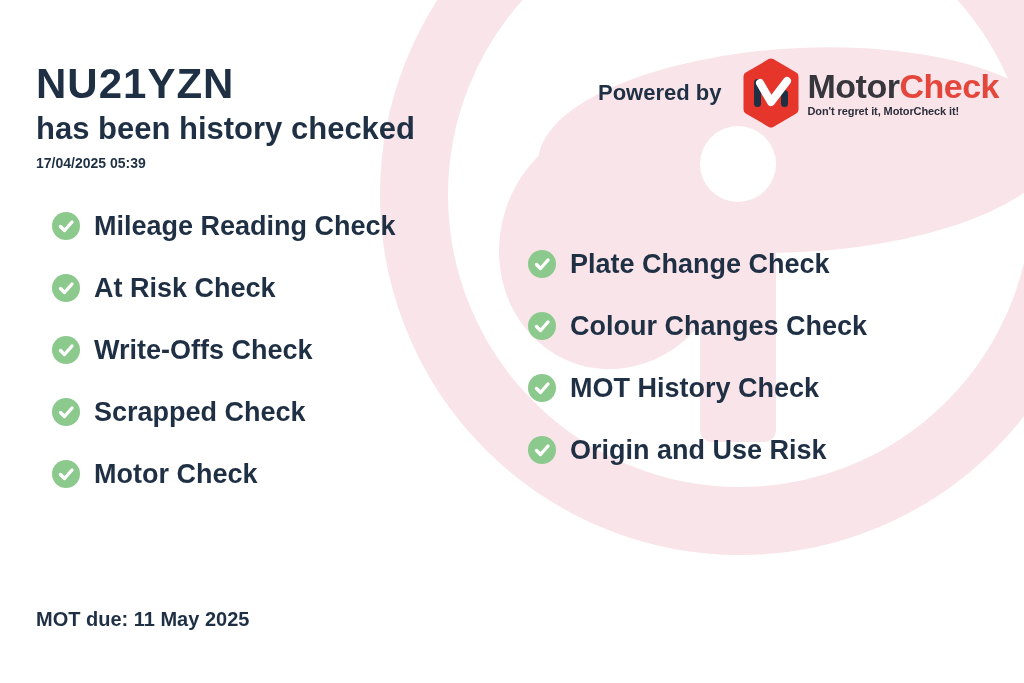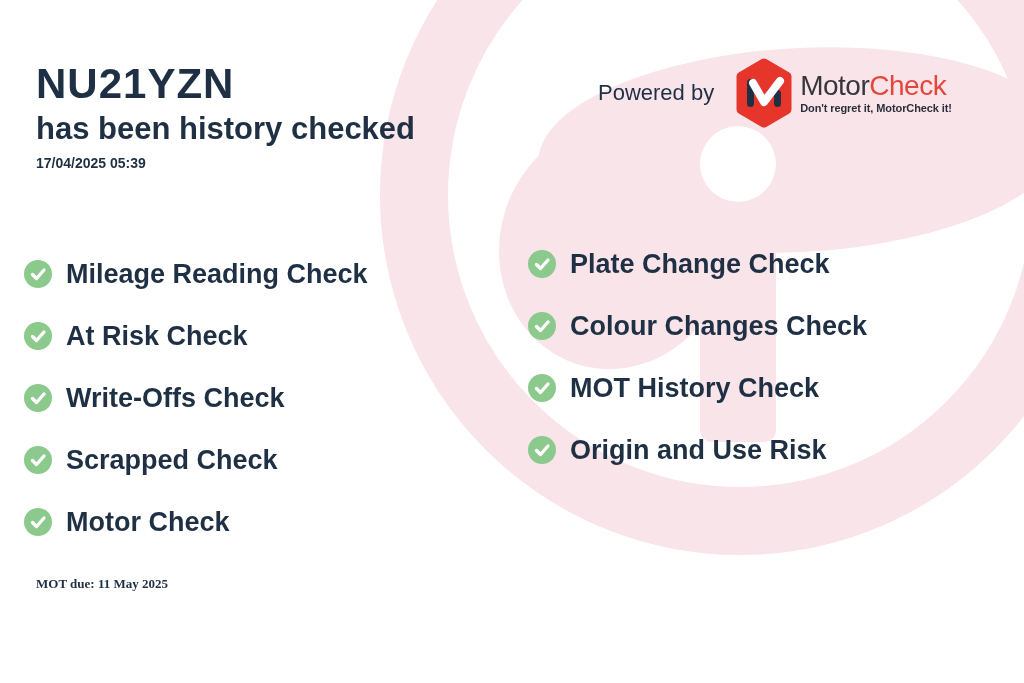--- a/index.html
+++ b/index.html
@@ -10,37 +10,37 @@
   .bg{position:absolute; left:0; top:0; z-index:0;}
   .layer{position:absolute; z-index:1;}
 
   
   .plate{left:36px; top:62px; font-size:42px; font-weight:800; letter-spacing:1px; line-height:1.05;}
   .subtitle{left:36px; top:112px; font-size:31px; font-weight:700; line-height:1.1;}
   .timestamp{left:36px; top:155px; font-size:14px; font-weight:700;}
 
   
   .branding{left:598px; top:55px; width:400px; height:76px; display:flex; align-items:center; z-index:1;}
-  .powered-by{font-size:22px; font-weight:400; color:#1f3044; margin-right:20px; white-space:nowrap;}
+  .powered-by{font-size:22px; font-weight:700; color:#1f3044; margin-right:20px; white-space:nowrap;}
   .hex-logo{width:60px; height:70px; flex:0 0 auto;}
   .wordmark-block{margin-left:6px; line-height:1;}
-  .wordmark{font-size:28px; font-weight:400; letter-spacing:-0.5px; white-space:nowrap;}
+  .wordmark{font-size:34px; font-weight:700; letter-spacing:-0.5px; white-space:nowrap;}
   .wordmark .motor{color:#36363c;}
   .wordmark .check{color:#e4463c;}
   .tagline{font-size:11px; font-weight:700; color:#2b2f3a; letter-spacing:-0.1px; margin-top:3px; white-space:nowrap;}
 
   
   .col{display:flex; flex-direction:column; gap:34px; z-index:1;}
-  .col-left{left:24px; top:212px;margin-top:48px;}
+  .col-left{left:52px; top:212px;}
   .col-right{left:528px; top:212px;margin-top:38px;}
   .row{display:flex; align-items:center; gap:14px; height:28px;}
   .check-icon{width:28px; height:28px; flex:0 0 auto; display:block;}
   .row-label{font-size:27px; font-weight:700; white-space:nowrap; line-height:28px;}
 
-  .mot-due{left:36px; top:576px; font-size:13px; font-weight:700;font-family:Liberation Serif, serif;}
+  .mot-due{left:36px; top:608px; font-size:20px; font-weight:700;}
 </style>
 </head>
 <body>
 
 <div class="canvas">
 
   <svg class="bg" width="1024" height="683" viewBox="0 0 1024 683" aria-hidden="true">
     <g fill="#f9e4e9">
       <circle cx="740" cy="195" r="326" fill="none" stroke="#f9e4e9" stroke-width="68"></circle>
       <ellipse cx="800" cy="150" rx="262" ry="102" transform="rotate(-3 800 150)"></ellipse>

